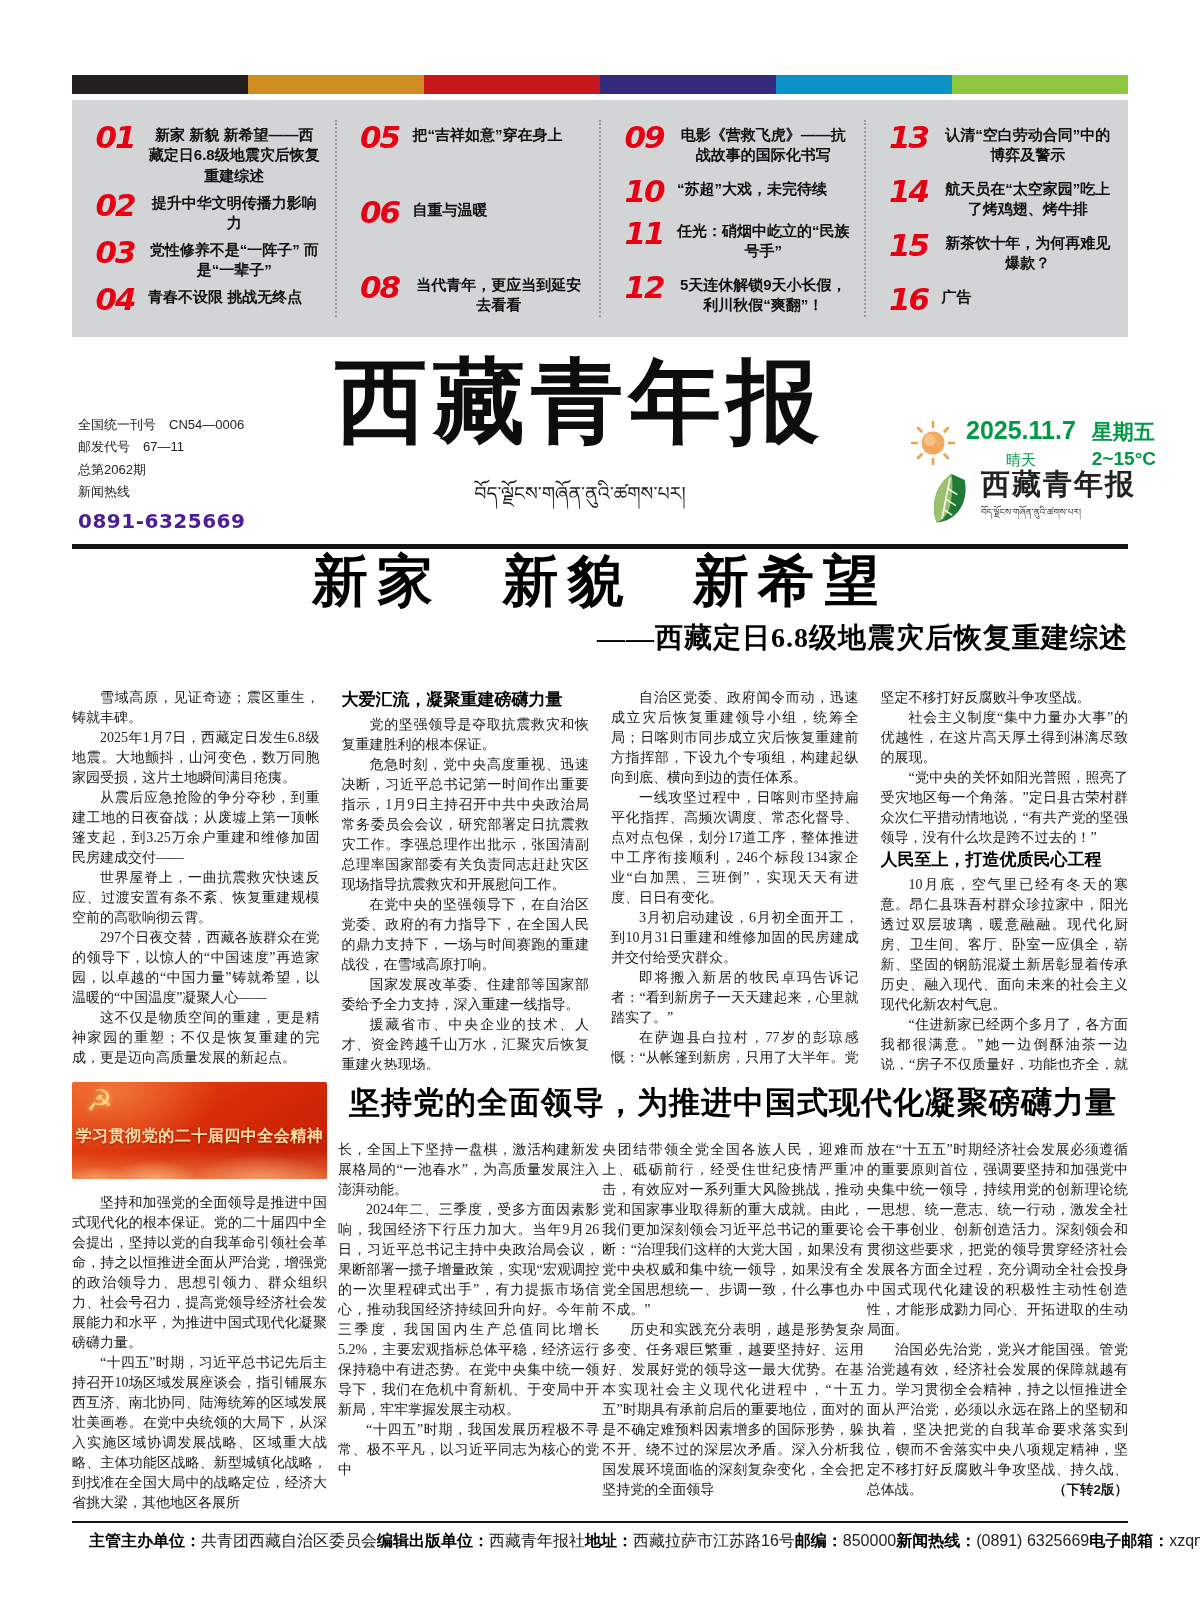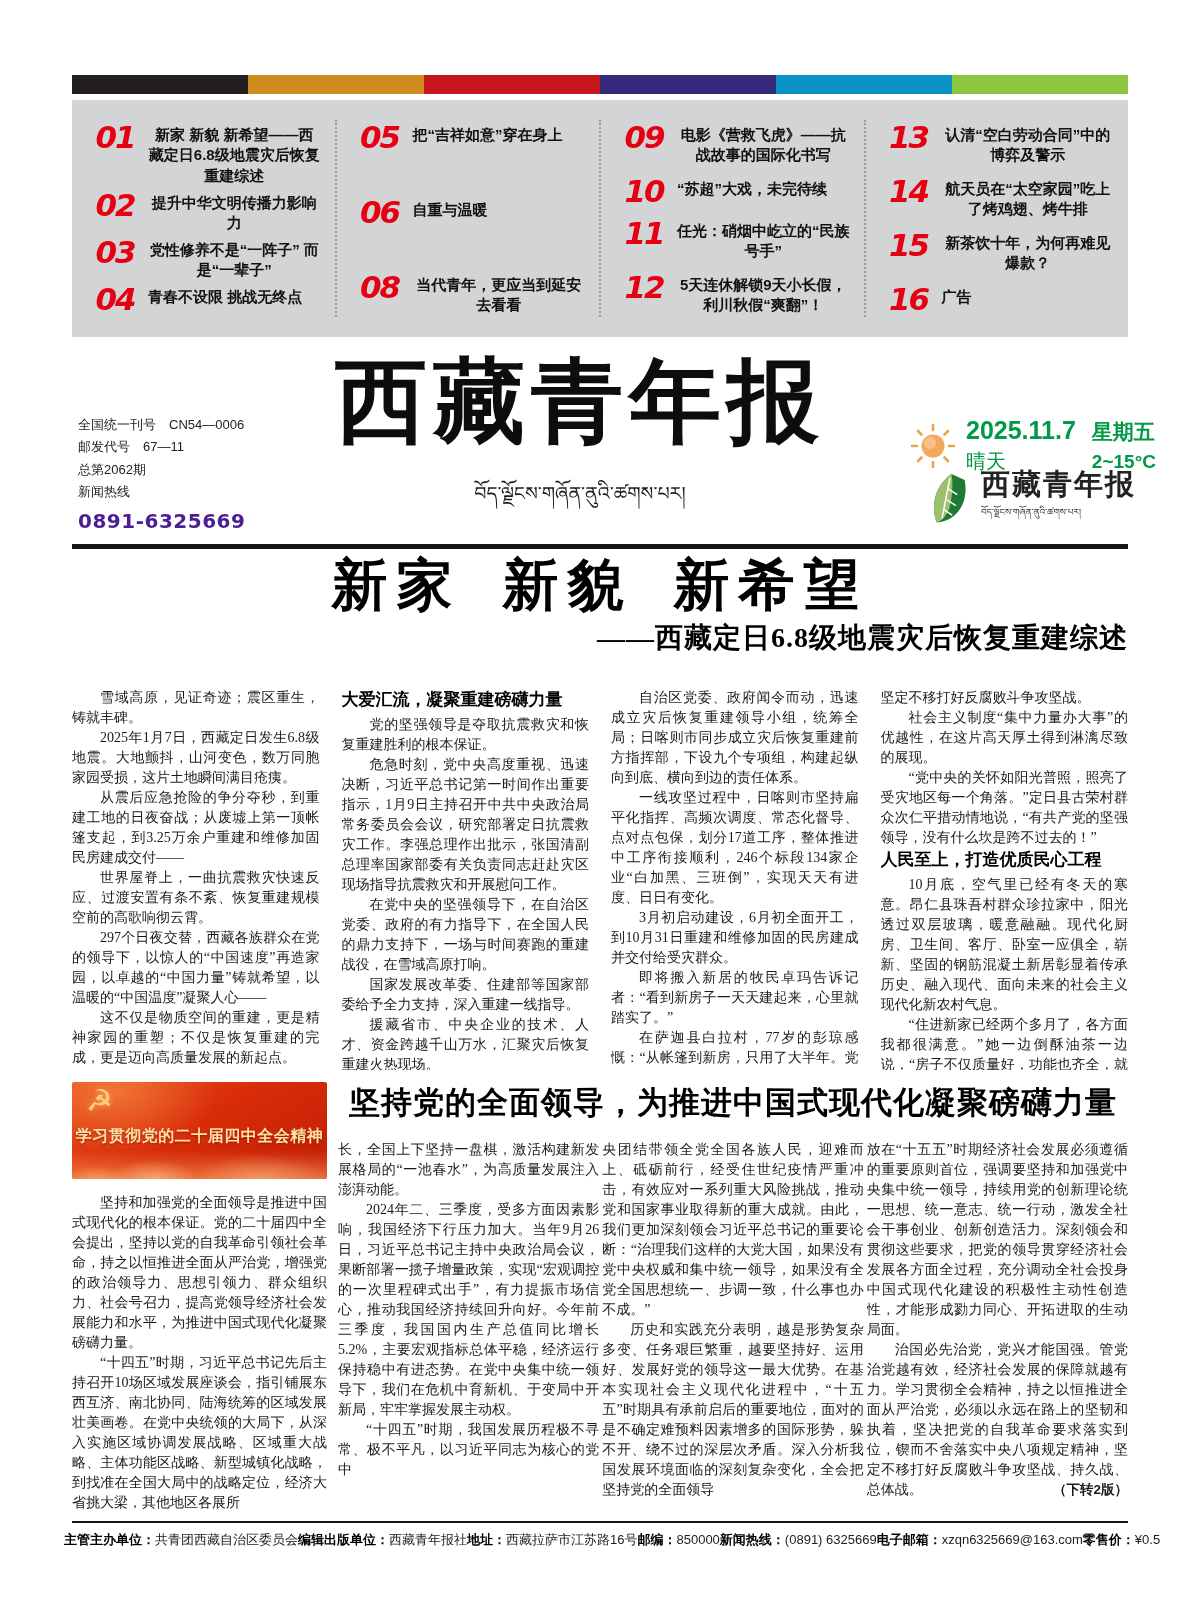--- a/index.html
+++ b/index.html
@@ -31,31 +31,31 @@
              font-size:20px; color:#4c1d95; letter-spacing:.5px; margin-top:1px; }
   .mast-title { position:absolute; left:150px; top:352px; width:860px; text-align:center;
                 font-weight:900; font-size:92px; line-height:1.1; color:#0d0d0d; letter-spacing:6px; }
   .mast-tibetan { position:absolute; left:150px; top:472px; width:860px; text-align:center;
                   font-size:19px; color:#1a1a1a; }
   .date-block { position:absolute; left:910px; top:416px; display:flex; align-items:center; gap:10px; }
   .date-grid { display:grid; grid-template-columns:auto auto; column-gap:16px; row-gap:2px;
                font-family:"Liberation Sans","DejaVu Sans",sans-serif; color:#009944; align-items:baseline; }
   .d-date { font-weight:bold; font-size:25px; }
   .d-week { font-weight:bold; font-size:21px; }
-  .d-weather { font-size:20px; }
+  .d-weather { font-size:15px; text-align:center; }
   .d-temp { font-weight:bold; font-size:19px; }
   .logo-block { position:absolute; left:928px; top:470px; display:flex; align-items:center; gap:9px; }
   .logo-text-title { font-weight:900; font-size:29px; color:#222; letter-spacing:2px; line-height:1; }
   .logo-text-tibetan { font-size:9px; color:#333; margin-top:3px; }
 
   .rule { position:absolute; left:72px; top:544px; width:1056px; height:5px; background:#141414; }
 
   
   .headline1 { position:absolute; left:72px; top:556px; width:1056px; text-align:center;
-               font-family:Liberation Serif, serif; font-weight:900;
+               font-family:Liberation Mono, monospace; font-weight:900;
                font-size:56px; line-height:1.05; color:#000; letter-spacing:9px; word-spacing:18px; }
   .subhead1 { position:absolute; left:72px; top:621px; width:1056px; text-align:right;
               font-weight:bold; font-size:28px; line-height:1.2; color:#000; letter-spacing:1px; }
 
   
   .cols4 { position:absolute; left:72px; top:688px; width:1056px; height:382px;
            display:flex; gap:22px; overflow:hidden; }
   .a-col { flex:1; overflow:hidden; }
   .para { margin:0; text-indent:2em; text-align:justify; font-size:14px; line-height:20px; color:#1a1a1a; }
   .para.cont { text-indent:0; }
@@ -84,23 +84,23 @@
              linear-gradient(to top, rgba(255,165,95,.6), rgba(255,165,95,0) 65%); }
   .s2-left-text { margin-top:14px; height:320px; overflow:hidden; }
   .s2-right { flex:1; display:flex; flex-direction:column; min-width:0; }
   .headline2 { text-align:center; font-family:"Liberation Sans","DejaVu Sans",sans-serif;
                font-weight:900; font-size:31px; line-height:1.25; color:#000;
                letter-spacing:1px; margin:2px 0 17px; }
   .s2-cols { display:flex; gap:3px; flex:1; overflow:hidden; }
 
   
   .footer-rule { position:absolute; left:72px; top:1521px; width:1056px; height:2px; background:#141414; }
-  .footer { position:absolute; left:64px; top:1531px; width:1056px; display:flex;
+  .footer { position:absolute; left:89px; top:1531px; width:1056px; display:flex;
             justify-content:space-between; font-family:"Liberation Sans","DejaVu Sans",sans-serif;
-            font-size:13px; color:#222; white-space:nowrap; }
+            font-size:16px; color:#222; white-space:nowrap; }
   .foot-item b { color:#000; }
 </style>
 </head>
 <body>
 
 <div id="page">
 
   <div class="stripe">
       <div class="stripe-seg" style="background: rgb(35, 31, 32);"></div>
       <div class="stripe-seg" style="background: rgb(207, 140, 31);"></div>

